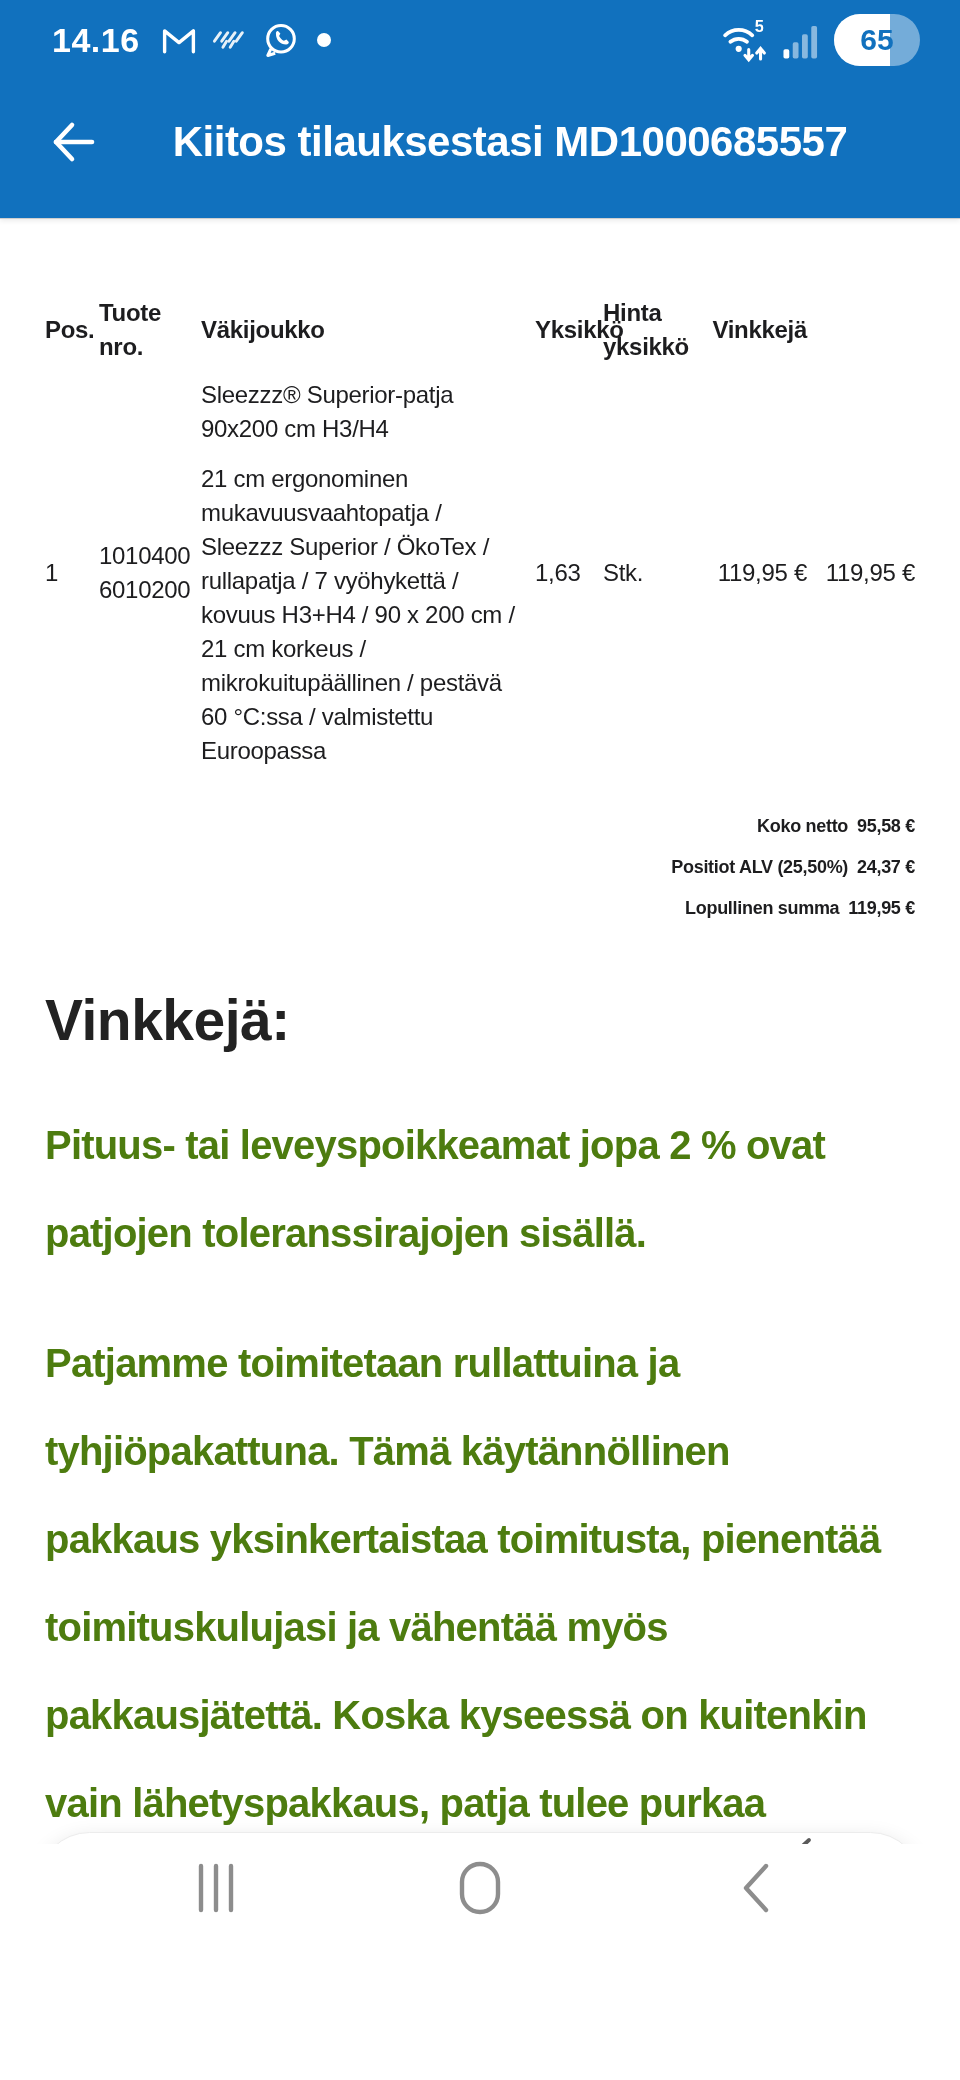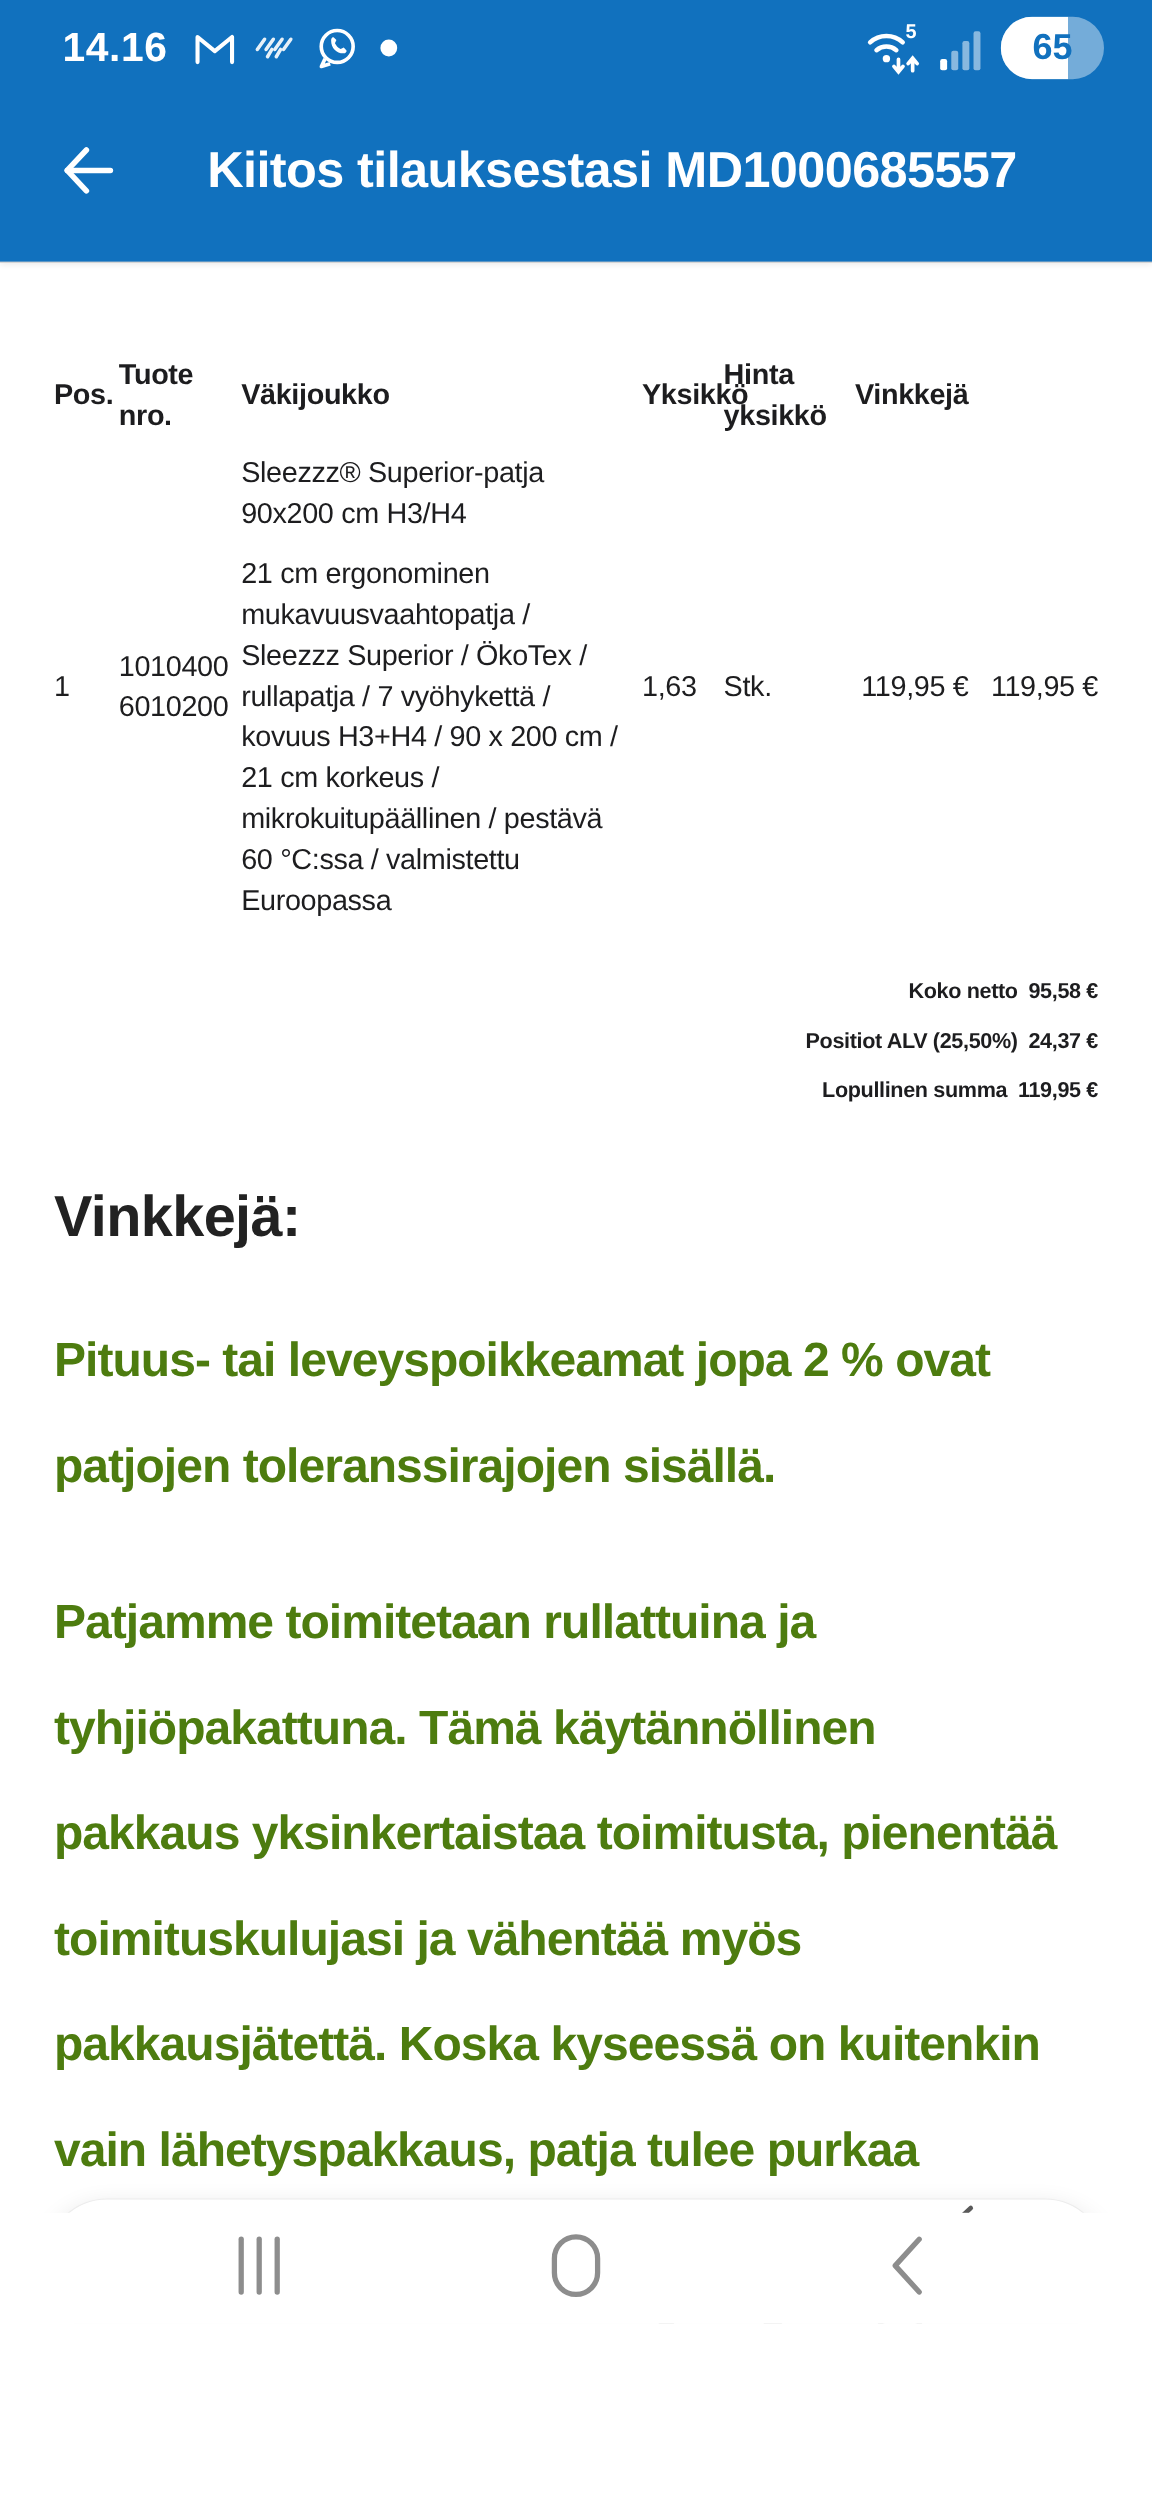--- a/index.html
+++ b/index.html
@@ -38,21 +38,21 @@
   .t-head { margin-top:78px; font-weight:bold; }
   .t-row { margin-top:14px; }
   .col-vaki { word-break:break-all; }
   .col-right { text-align:right; }
   .tuote-wrap { max-width:80px; word-break:break-all; }
   .nimitys .desc { margin-top:16px; }
 
   .totals { margin-top:38px; text-align:right; font-weight:bold; font-size:18px; line-height:41px; letter-spacing:-0.3px; }
   .totals .val { margin-left:9px; }
 
-  .tips-heading { margin-top:58px; font-size:48px; font-weight:bold; letter-spacing:-0.5px; color:#222; }
+  .tips-heading { margin-top:58px; font-size:57px; font-weight:bold; letter-spacing:-0.5px; color:#222; }
   .para { margin-top:42px; width:845px; font-size:40px; line-height:88px; letter-spacing:-0.8px; color:#4d7c0f;font-weight:bold; }
   .para.first { margin-top:48px; }
 
   .cut-text { position:absolute; left:45px; top:1954px; height:36px; overflow:hidden;
     font-size:56px; letter-spacing:-0.8px; color:#1c1c1e; }
 
   
   .toolbar {
     position:absolute; left:38px; right:38px; top:1832px; height:103px;
     background:#fff; border:1px solid #ececec; border-radius:52px;

